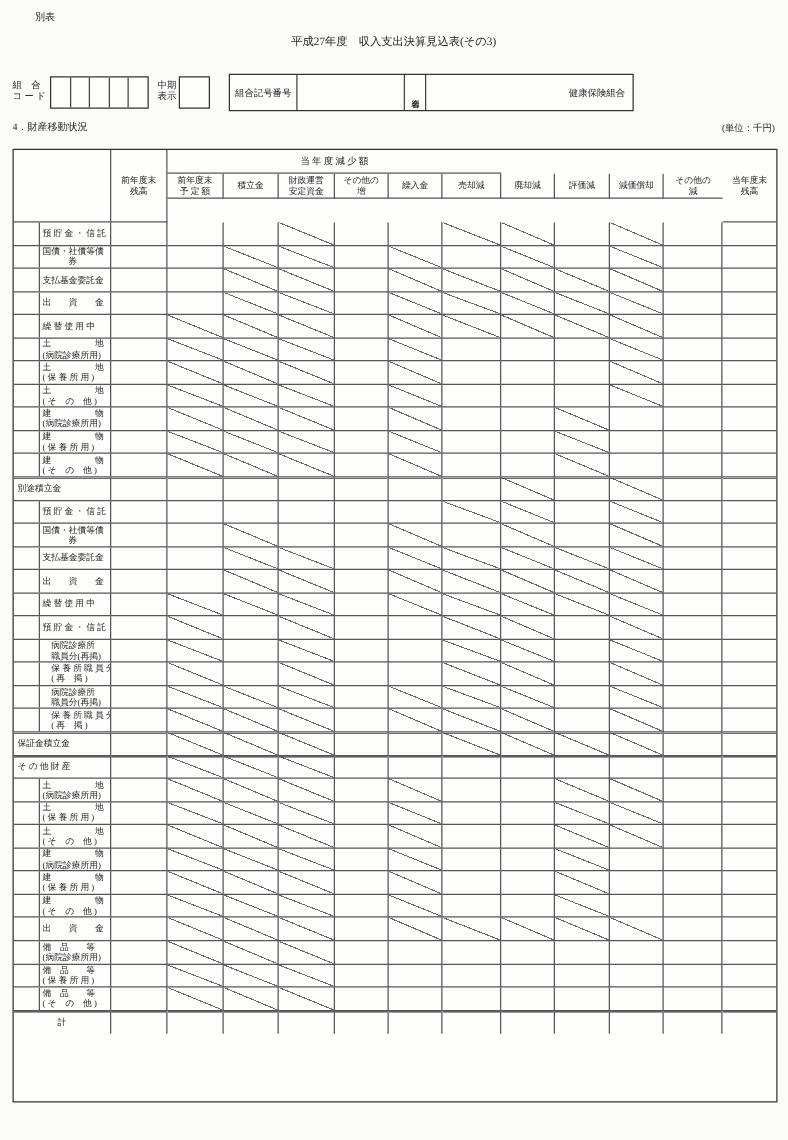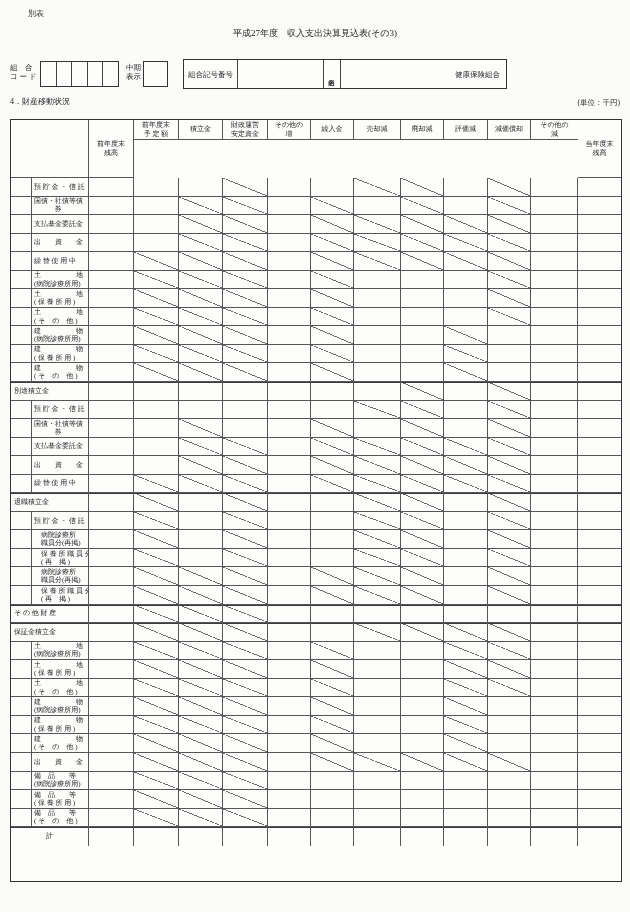--- a/index.html
+++ b/index.html
@@ -77,20 +77,21 @@
 
 <div class="abs" id="tbl">
     <div class="hrow">
       <div class="cell " style="width: 78px; height: 58px;"></div>
       <div class="cell " style="width: 45px; height: 58px;">
         <div>前年度末</div>
         <div>残高</div>
       </div>
       <div style="width: 444px; display: flex; flex-direction: column;">
         <div class="hrow">
+          <div class="cell hdr1 norb" style="width: 267px; height: 19px;">当 年 度 減 少 額</div>
         </div>
         <div class="hrow">
           <div class="cell " style="width: 45px; height: 20px;">
             <div>前年度末</div>
             <div>予 定 額</div>
           </div>
           <div class="cell " style="width: 44px; height: 20px;">
             <div>積立金</div>
           </div>
           <div class="cell " style="width: 45px; height: 20px;">
@@ -417,37 +418,20 @@
       <div class="cell sl " style="width: 45px;"></div>
       <div class="cell " style="width: 43px;"></div>
       <div class="cell sl " style="width: 43px;"></div>
       <div class="cell sl " style="width: 47px;"></div>
       <div class="cell sl " style="width: 43px;"></div>
       <div class="cell sl " style="width: 44px;"></div>
       <div class="cell sl " style="width: 43px;"></div>
       <div class="cell " style="width: 47px;"></div>
       <div class="cell norb " style="width: 43px;"></div>
     </div>
-    <div class="row sect" style="height: 18.5526px;">
-      <div class="cell lab L0" style="width: 78px;">
-        <div>退職積立金</div>
-      </div>
-      <div class="cell " style="width: 45px;"></div>
-      <div class="cell sl " style="width: 45px;"></div>
-      <div class="cell " style="width: 44px;"></div>
-      <div class="cell sl " style="width: 45px;"></div>
-      <div class="cell " style="width: 43px;"></div>
-      <div class="cell " style="width: 43px;"></div>
-      <div class="cell sl " style="width: 47px;"></div>
-      <div class="cell sl " style="width: 43px;"></div>
-      <div class="cell " style="width: 44px;"></div>
-      <div class="cell sl " style="width: 43px;"></div>
-      <div class="cell " style="width: 47px;"></div>
-      <div class="cell norb " style="width: 43px;"></div>
-    </div>
     <div class="row" style="height: 18.5526px;">
       <div class="cell lab L1" style="width: 78px;">
         <div>預 貯 金 ・ 信 託</div>
       </div>
       <div class="cell " style="width: 45px;"></div>
       <div class="cell sl " style="width: 45px;"></div>
       <div class="cell " style="width: 44px;"></div>
       <div class="cell sl " style="width: 45px;"></div>
       <div class="cell " style="width: 43px;"></div>
       <div class="cell " style="width: 43px;"></div>
@@ -525,49 +509,49 @@
       <div class="cell sl " style="width: 43px;"></div>
       <div class="cell sl " style="width: 47px;"></div>
       <div class="cell sl " style="width: 43px;"></div>
       <div class="cell " style="width: 44px;"></div>
       <div class="cell sl " style="width: 43px;"></div>
       <div class="cell " style="width: 47px;"></div>
       <div class="cell norb " style="width: 43px;"></div>
     </div>
     <div class="row sect" style="height: 18.5526px;">
       <div class="cell lab L0" style="width: 78px;">
-        <div>そ の 他 財 産</div>
-      </div>
-      <div class="cell " style="width: 45px;"></div>
-      <div class="cell sl " style="width: 45px;"></div>
-      <div class="cell sl " style="width: 44px;"></div>
-      <div class="cell sl " style="width: 45px;"></div>
-      <div class="cell " style="width: 43px;"></div>
-      <div class="cell " style="width: 43px;"></div>
-      <div class="cell " style="width: 47px;"></div>
-      <div class="cell " style="width: 43px;"></div>
-      <div class="cell " style="width: 44px;"></div>
-      <div class="cell " style="width: 43px;"></div>
+        <div>保証金積立金</div>
+      </div>
+      <div class="cell " style="width: 45px;"></div>
+      <div class="cell sl " style="width: 45px;"></div>
+      <div class="cell sl " style="width: 44px;"></div>
+      <div class="cell sl " style="width: 45px;"></div>
+      <div class="cell " style="width: 43px;"></div>
+      <div class="cell " style="width: 43px;"></div>
+      <div class="cell sl " style="width: 47px;"></div>
+      <div class="cell sl " style="width: 43px;"></div>
+      <div class="cell sl " style="width: 44px;"></div>
+      <div class="cell sl " style="width: 43px;"></div>
       <div class="cell " style="width: 47px;"></div>
       <div class="cell norb " style="width: 43px;"></div>
     </div>
     <div class="row sect" style="height: 18.5526px;">
       <div class="cell lab L0" style="width: 78px;">
-        <div>保証金積立金</div>
-      </div>
-      <div class="cell " style="width: 45px;"></div>
-      <div class="cell sl " style="width: 45px;"></div>
-      <div class="cell sl " style="width: 44px;"></div>
-      <div class="cell sl " style="width: 45px;"></div>
-      <div class="cell " style="width: 43px;"></div>
-      <div class="cell " style="width: 43px;"></div>
-      <div class="cell sl " style="width: 47px;"></div>
-      <div class="cell sl " style="width: 43px;"></div>
-      <div class="cell sl " style="width: 44px;"></div>
-      <div class="cell sl " style="width: 43px;"></div>
+        <div>そ の 他 財 産</div>
+      </div>
+      <div class="cell " style="width: 45px;"></div>
+      <div class="cell sl " style="width: 45px;"></div>
+      <div class="cell sl " style="width: 44px;"></div>
+      <div class="cell sl " style="width: 45px;"></div>
+      <div class="cell " style="width: 43px;"></div>
+      <div class="cell " style="width: 43px;"></div>
+      <div class="cell " style="width: 47px;"></div>
+      <div class="cell " style="width: 43px;"></div>
+      <div class="cell " style="width: 44px;"></div>
+      <div class="cell " style="width: 43px;"></div>
       <div class="cell " style="width: 47px;"></div>
       <div class="cell norb " style="width: 43px;"></div>
     </div>
     <div class="row" style="height: 18.5526px;">
       <div class="cell lab L1" style="width: 78px;">
         <div>土　　　　　地</div>
         <div>(病院診療所用)</div>
       </div>
       <div class="cell " style="width: 45px;"></div>
       <div class="cell sl " style="width: 45px;"></div>

